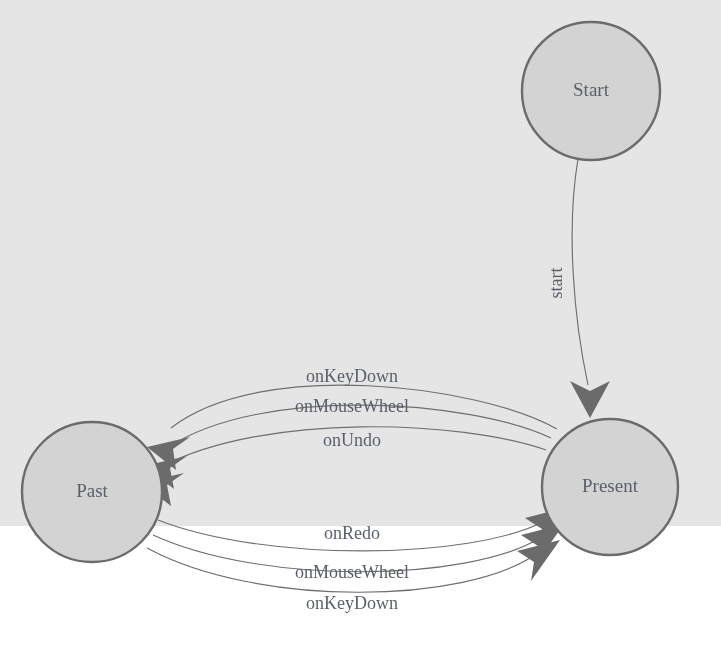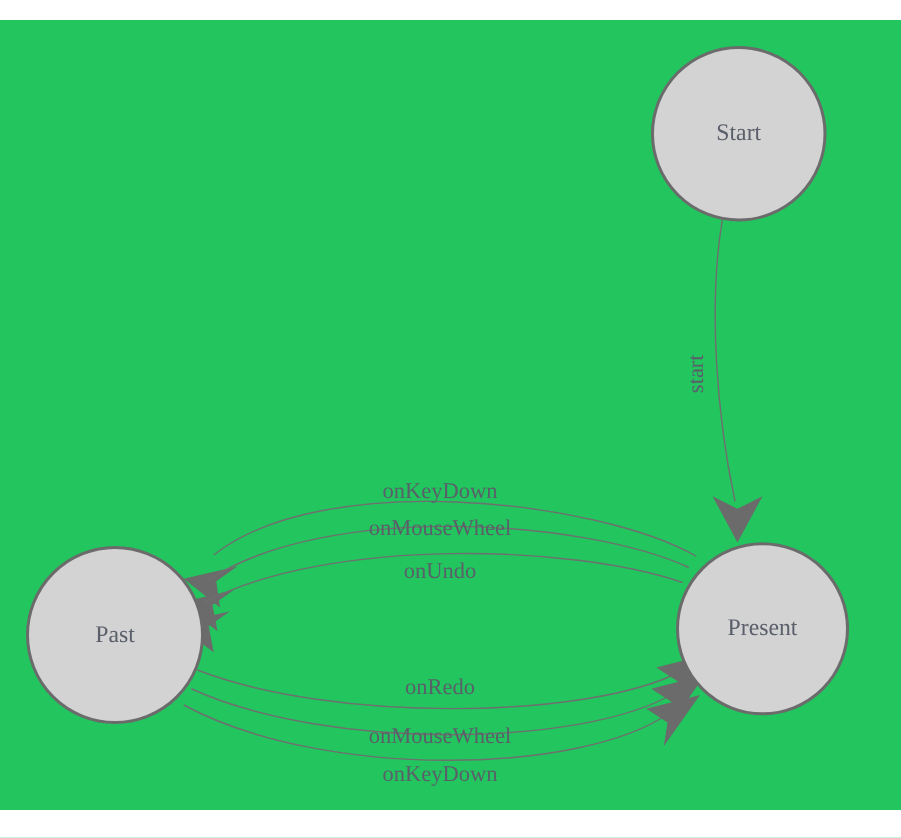--- a/index.html
+++ b/index.html
@@ -10,23 +10,22 @@
   body {
     width: 721px;
     height: 670px;
     font-family: "Liberation Serif", "DejaVu Serif", serif;
     overflow: hidden;
     position: relative;
   }
   #diagram-root {
     position: relative;
     width: 721px;
-    height: 632px;
-    background: #22c55e;
-    margin-top: 16px;
+    height: 526px;
+    background: #e5e5e5;
   }
   svg#state-diagram {
     display: block;
     width: 721px;
     height: 670px;
   }
   .node-circle {
     fill: #d3d3d3;
     stroke: #6b6b6b;
     stroke-width: 2.4;

